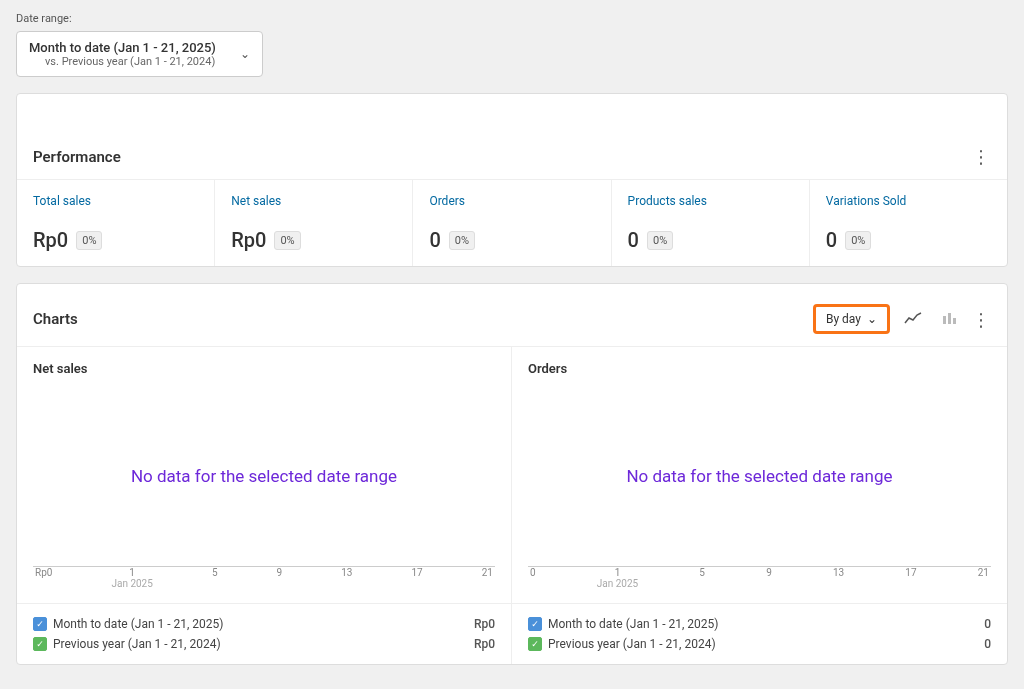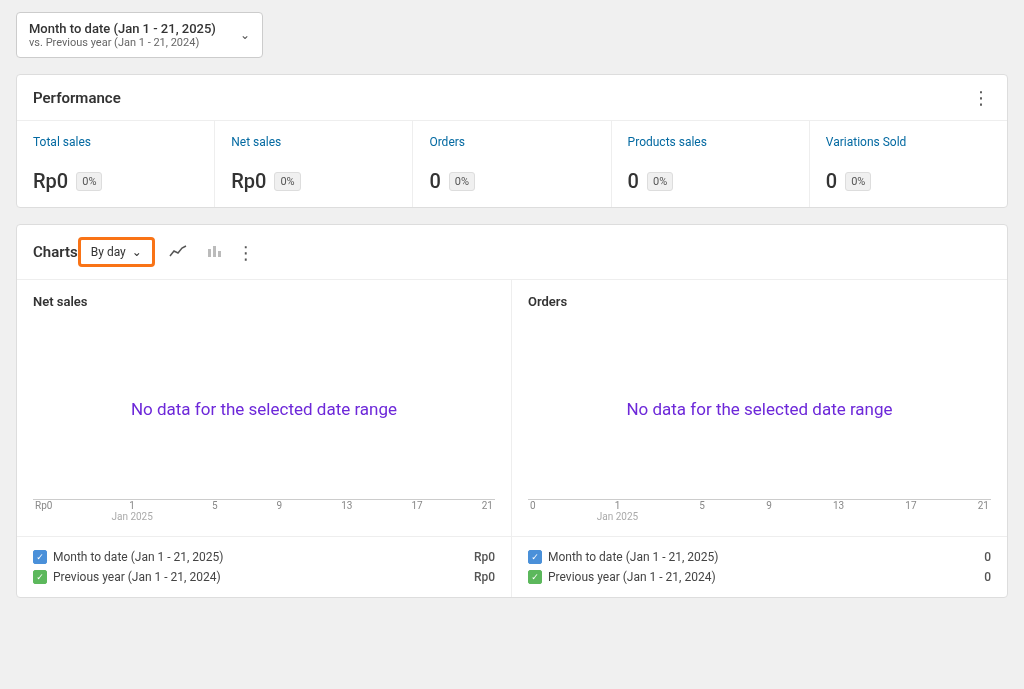--- a/index.html
+++ b/index.html
@@ -4,38 +4,38 @@
   <style>
     * { box-sizing: border-box; margin: 0; padding: 0; }
     body { font-family: -apple-system, BlinkMacSystemFont, 'Segoe UI', Roboto, sans-serif; background: #f0f0f0; color: #333; font-size: 13px; }
 
     .page { background: #f0f0f0; padding: 12px 16px; min-height: 689px; }
 
     .date-range-section { margin-bottom: 16px; }
     .date-range-label { font-size: 11px; color: #555; margin-bottom: 6px; }
     .date-range-dropdown { display: inline-flex; align-items: center; background: #fff; border: 1px solid #ccc; border-radius: 4px; padding: 8px 12px; cursor: pointer; gap: 24px; min-width: 230px; }
     .date-range-main { font-size: 13px; font-weight: 500; }
-    .date-range-sub { font-size: 11px; color: #666; }
+    .date-range-sub { font-size: 11px; color: #666; margin-left: 16px; }
     .chevron-icon { font-size: 12px; color: #555; }
 
     .section-card { background: #fff; border: 1px solid #ddd; border-radius: 4px; margin-bottom: 16px; }
 
-    .section-header { display: flex; align-items: center; justify-content: space-between; padding: 12px 16px; border-bottom: 1px solid #eee; }
+    .section-header { display: flex; align-items: center; justify-content: space-between; padding: 12px 16px; border-bottom: 1px solid #eee; margin-top: 40px; }
     .section-title { font-size: 15px; font-weight: 600; }
     .more-icon { cursor: pointer; font-size: 18px; color: #555; letter-spacing: 1px; }
 
     .metrics-row { display: flex; }
     .metric-cell { flex: 1; padding: 14px 16px; border-right: 1px solid #eee; }
     .metric-cell:last-child { border-right: none; }
     .metric-label { font-size: 12px; color: #0369a1; margin-bottom: 20px; }
     .metric-value-row { display: flex; align-items: center; gap: 8px; }
     .metric-value { font-size: 20px; font-weight: 500; }
     .metric-badge { background: #f0f0f0; border: 1px solid #ddd; border-radius: 3px; padding: 2px 5px; font-size: 11px; color: #555; }
 
-    .charts-header { display: flex; align-items: center; padding: 12px 16px; }
+    .charts-header { display: flex; align-items: center; justify-content: space-between; padding: 12px 16px; margin-top: 8px; }
     .charts-header-left { font-size: 15px; font-weight: 600; }
     .charts-header-right { display: flex; align-items: center; gap: 8px; }
     .by-day-dropdown { display: inline-flex; align-items: center; background: #fff; border: 3px solid #f97316; border-radius: 4px; padding: 5px 10px; cursor: pointer; gap: 6px; font-size: 12px; }
     .chart-icon-btn { cursor: pointer; padding: 4px 6px; color: #777; font-size: 14px; }
     .chart-icon-btn.active { color: #333; }
 
     .charts-grid { display: grid; grid-template-columns: 1fr 1fr; gap: 0; border-top: 1px solid #eee; }
 
     .chart-panel { padding: 14px 16px; border-right: 1px solid #eee; }
     .chart-panel:last-child { border-right: none; }
@@ -63,20 +63,21 @@
 
     
     .axis-line { width: 100%; height: 1px; background: #ccc; margin-bottom: 0; }
   </style>
 </head>
 <body>
 
 <div class="page">
 
   <div class="date-range-section">
+    <div class="date-range-label">Date range:</div>
     <div class="date-range-dropdown">
       <div>
         <div class="date-range-main">Month to date (Jan 1 - 21, 2025)</div>
         <div class="date-range-sub">vs. Previous year (Jan 1 - 21, 2024)</div>
       </div>
       <span class="chevron-icon">⌄</span>
     </div>
   </div>
 
   <div class="section-card">

